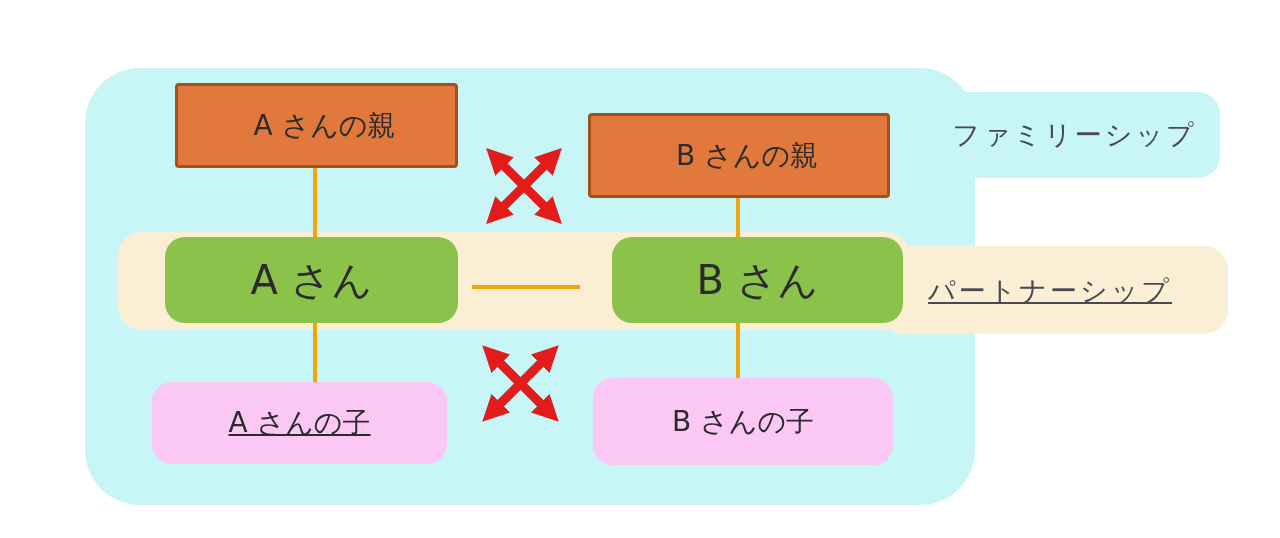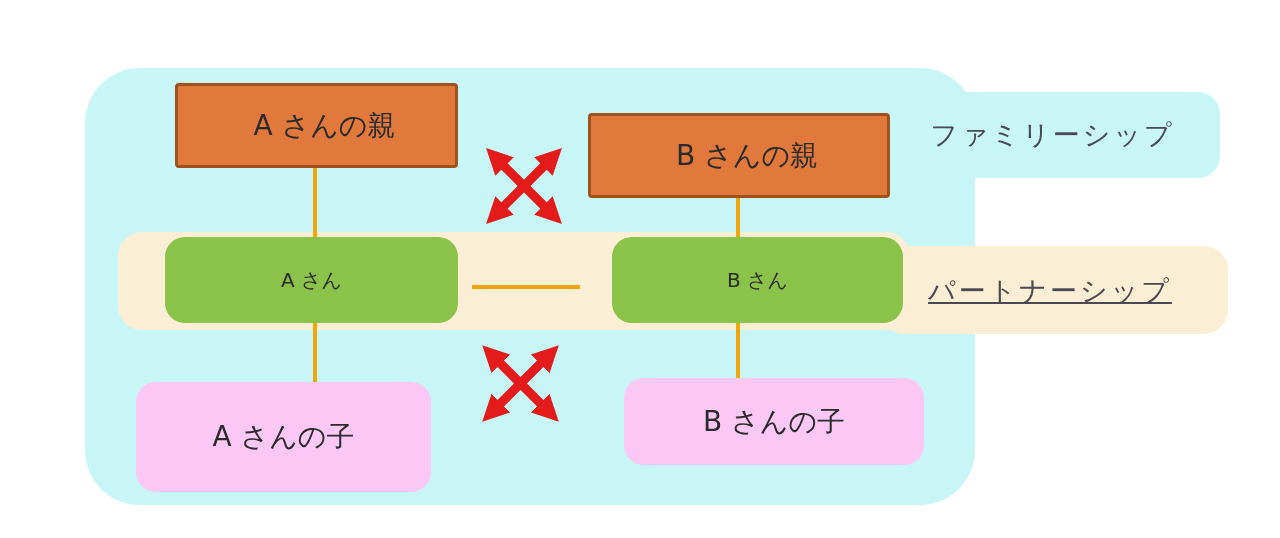--- a/index.html
+++ b/index.html
@@ -45,21 +45,21 @@
 
   
   .side-label {
     z-index: 6;
     display: flex; align-items: center; justify-content: center;
     font-size: 27px;
     letter-spacing: 3px;
     color: var(--label-text, #4a4850);
     white-space: nowrap;
   }
-  .label-familyship  { left: 905px; top: 104px; width: 295px; height: 62px; }
+  .label-familyship  { left: 927px; top: 104px; width: 295px; height: 62px; }
   .label-partnership { left: 895px; top: 260px; width: 310px; height: 62px; text-decoration: underline; }
 
   
   .connector {
     background: var(--connector, #f0a50a);
     z-index: 3;
   }
   .conn-a-top    { left: 313px; top: 168px; width: 4px;  height: 70px; }
   .conn-b-top    { left: 736px; top: 170px; width: 4px;  height: 68px; }
   .conn-a-bottom { left: 313px; top: 322px; width: 4px;  height: 61px; }
@@ -77,33 +77,33 @@
     background: var(--parent-box, #e0793b);
     border: 3px solid var(--parent-box-border, #a0521d);
     border-radius: 4px;
     font-size: 28px;
     box-sizing: border-box;
     padding-left: 16px;
   }
   .node-person {
     background: var(--person-box, #8bc24a);
     border-radius: 20px;
-    font-size: 20px;
+    font-size: 40px;
   }
   .node-child {
     background: var(--child-box, #fbc8f5);
     border-radius: 20px;
     font-size: 28px;
   }
   .node-parent-a { left: 175px; top: 83px;  width: 283px; height: 85px; }
   .node-parent-b { left: 588px; top: 85px;  width: 302px; height: 85px; margin-top: 28px; }
   .node-person-a { left: 165px; top: 237px; width: 293px; height: 86px; }
   .node-person-b { left: 612px; top: 237px; width: 291px; height: 86px; }
-  .node-child-a  { left: 136px; top: 382px; width: 295px; height: 110px; }
-  .node-child-b  { left: 624px; top: 378px; width: 300px; height: 87px; }
+  .node-child-a  { left: 152px; top: 382px; width: 295px; height: 82px; text-decoration: underline; }
+  .node-child-b  { left: 593px; top: 378px; width: 300px; height: 87px; }
 
   
   .cross { z-index: 5; }
   .cross-top    { left: 474px; top: 136px; width: 100px; height: 100px; }
   .cross-bottom { left: 470px; top: 333px; width: 101px; height: 101px; }
   .cross svg { width: 100%; height: 100%; display: block; }
   .cross line { stroke: var(--cross-arrow, #e31b1b); }
   .cross .ah  { fill: var(--cross-arrow, #e31b1b); }
 </style>
 </head>

